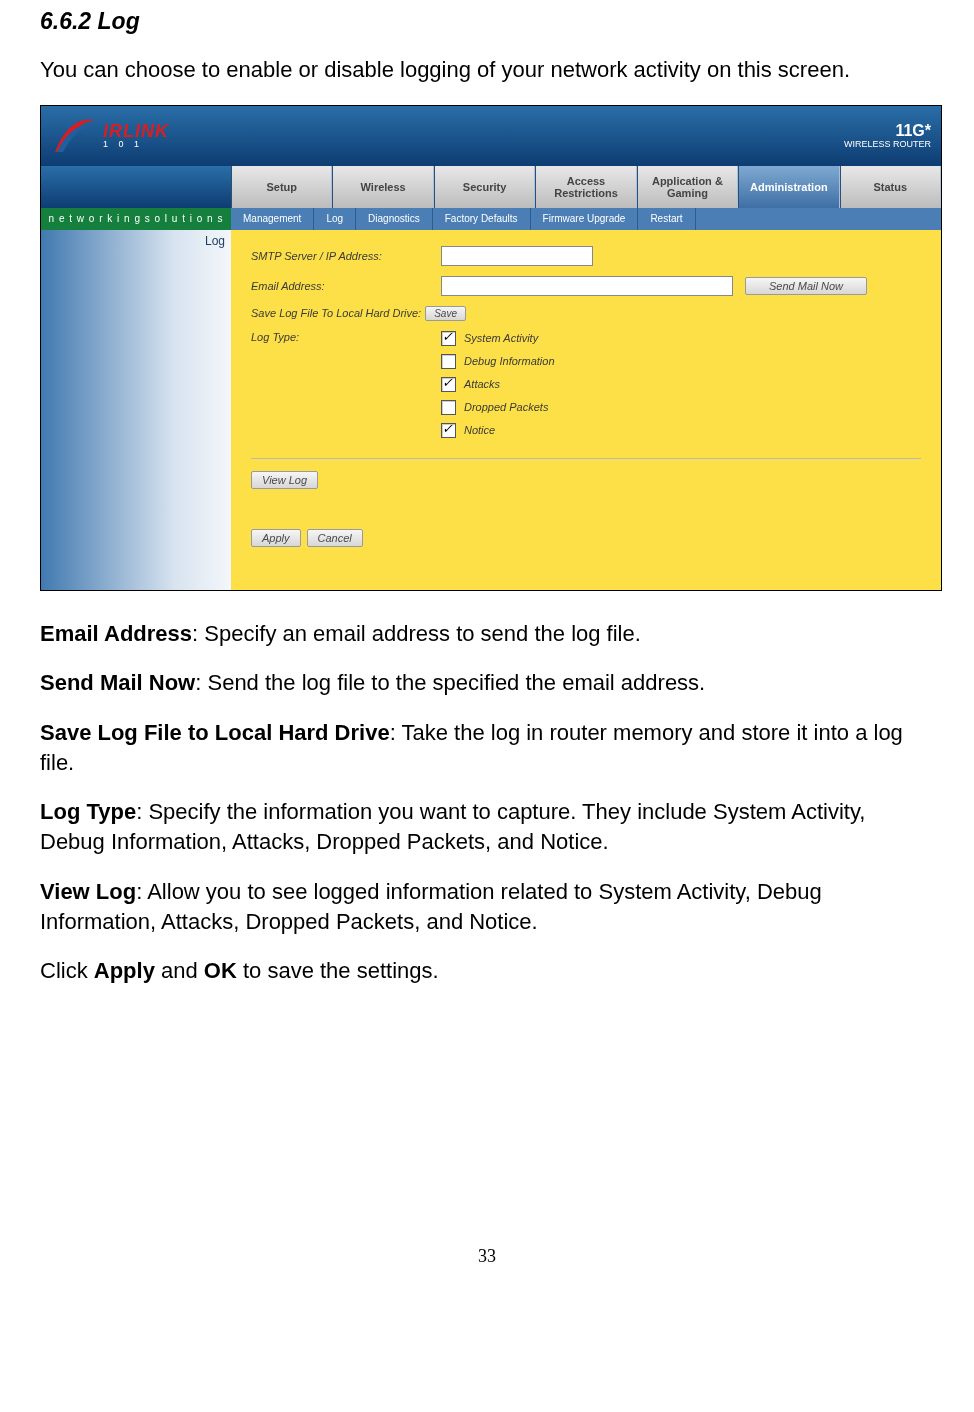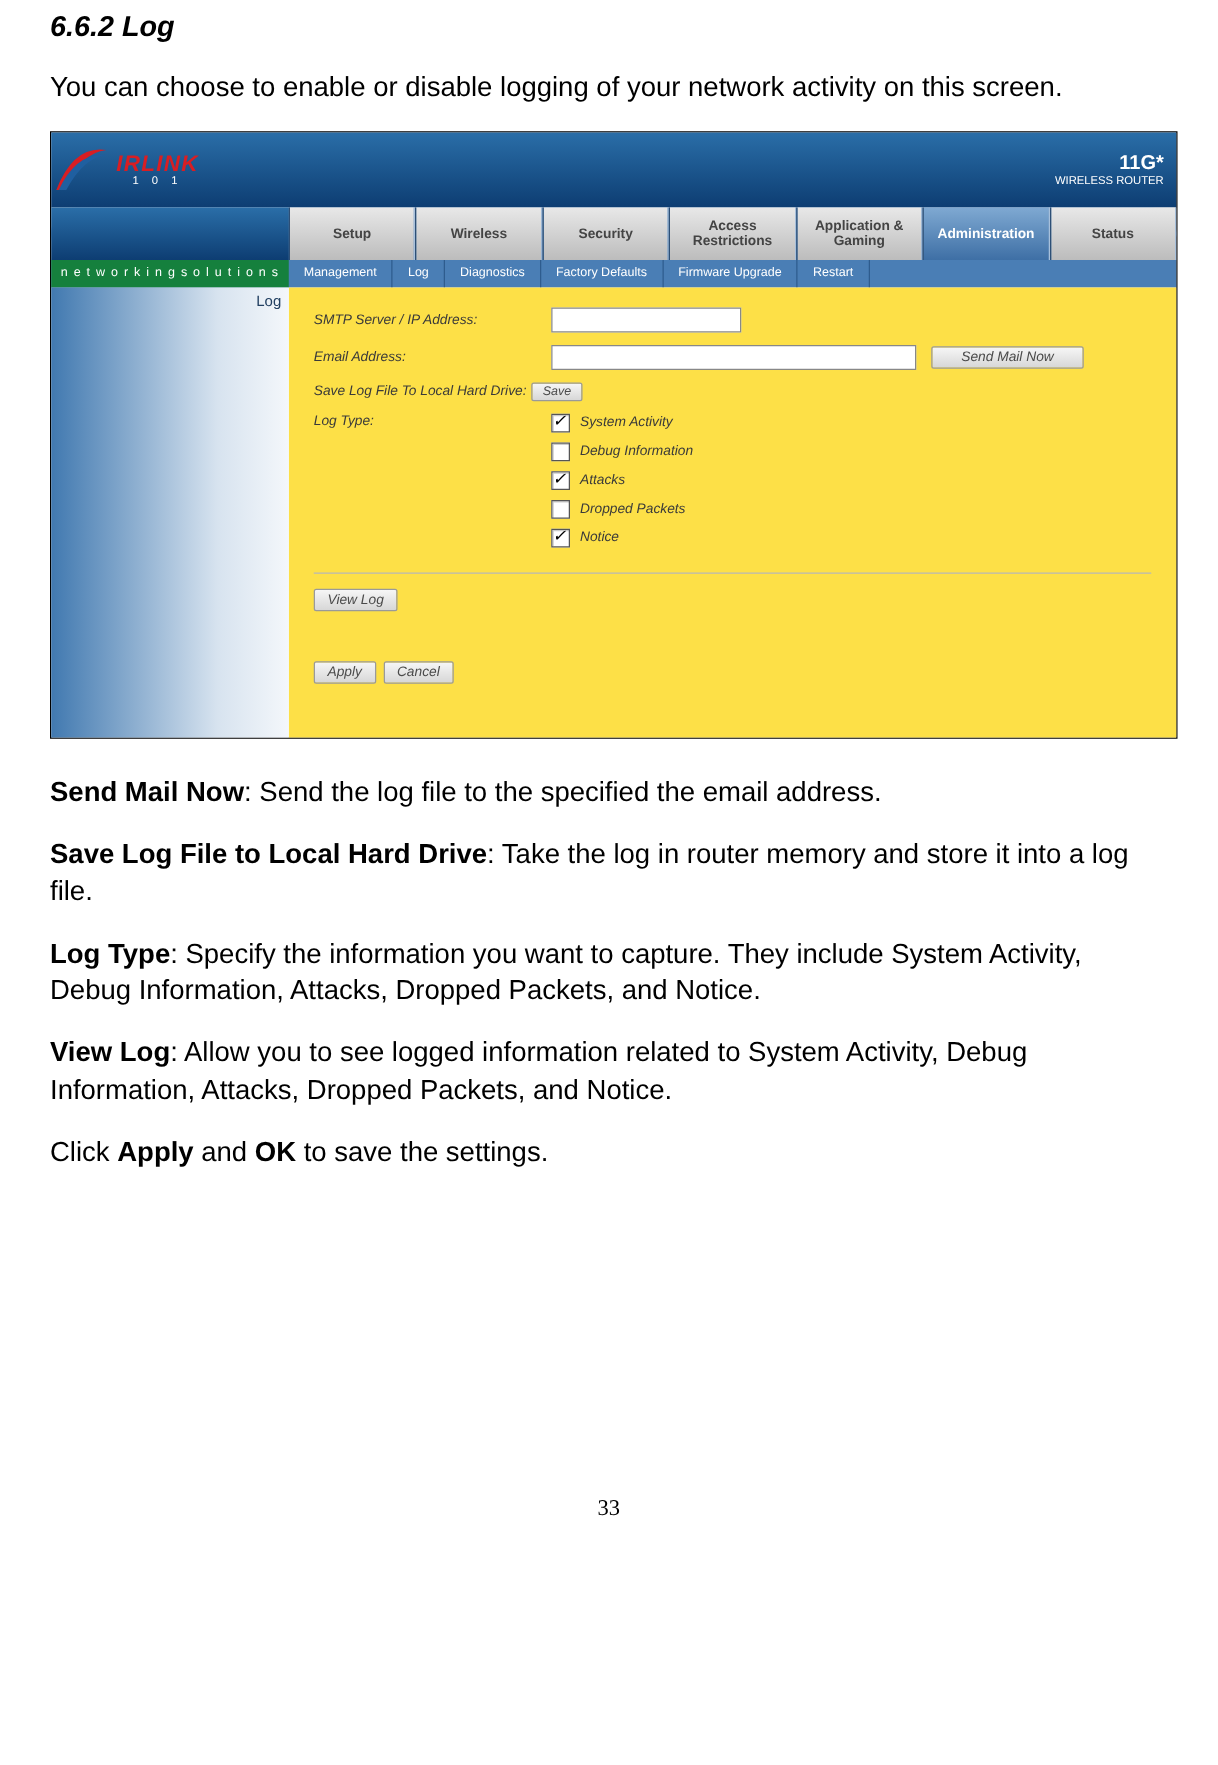--- a/index.html
+++ b/index.html
@@ -36,22 +36,22 @@
     background: linear-gradient(#2a6ea8, #0d3d72);
     display: flex;
     justify-content: space-between;
     align-items: center;
   }
   .logo-area {
     width: 190px;
     height: 60px;
     display: flex;
     align-items: center;
+    padding-left: 10px;
     gap: 4px;
-    text-align: center;
   }
   .logo-swoosh {
     width: 48px;
     height: 48px;
     position: relative;
   }
   .logo-swoosh svg { width:48px; height:48px; }
   .logo-text {
     display: flex;
     flex-direction: column;
@@ -74,21 +74,20 @@
     font-size: 9px;
     text-align: right;
     padding-right: 10px;
     line-height: 1.1;
   }
   .badge .big { font-size: 16px; font-weight: bold; }
   .main-tabs {
     display: flex;
     height: 42px;
     background: linear-gradient(#6f97c0,#4b7aad);
-    border-radius: 20px;
   }
   .main-tabs .spacer-left {
     width: 190px;
     background: linear-gradient(#2a6ea8,#0d3d72);
   }
   .main-tabs .tab {
     flex: 1;
     border-left: 1px solid #2d4f76;
     border-right: 1px solid #a7c0db;
     display: flex;
@@ -328,20 +327,23 @@
 
         <div class="btn-row">
           <div class="btn">Apply</div>
           <div class="btn">Cancel</div>
         </div>
 
       </div>
     </div>
   </div>
 
+  <div class="para">
+    <span class="bold">Email Address</span><span>: Specify an email address to send the log file.</span>
+  </div>
 
   <div class="para">
     <span class="bold">Send Mail Now</span><span>: Send the log file to the specified the email address.</span>
   </div>
 
   <div class="para">
     <span class="bold">Save Log File to Local Hard Drive</span><span>: Take the log in router memory and store it into a log file.</span>
   </div>
 
   <div class="para">

